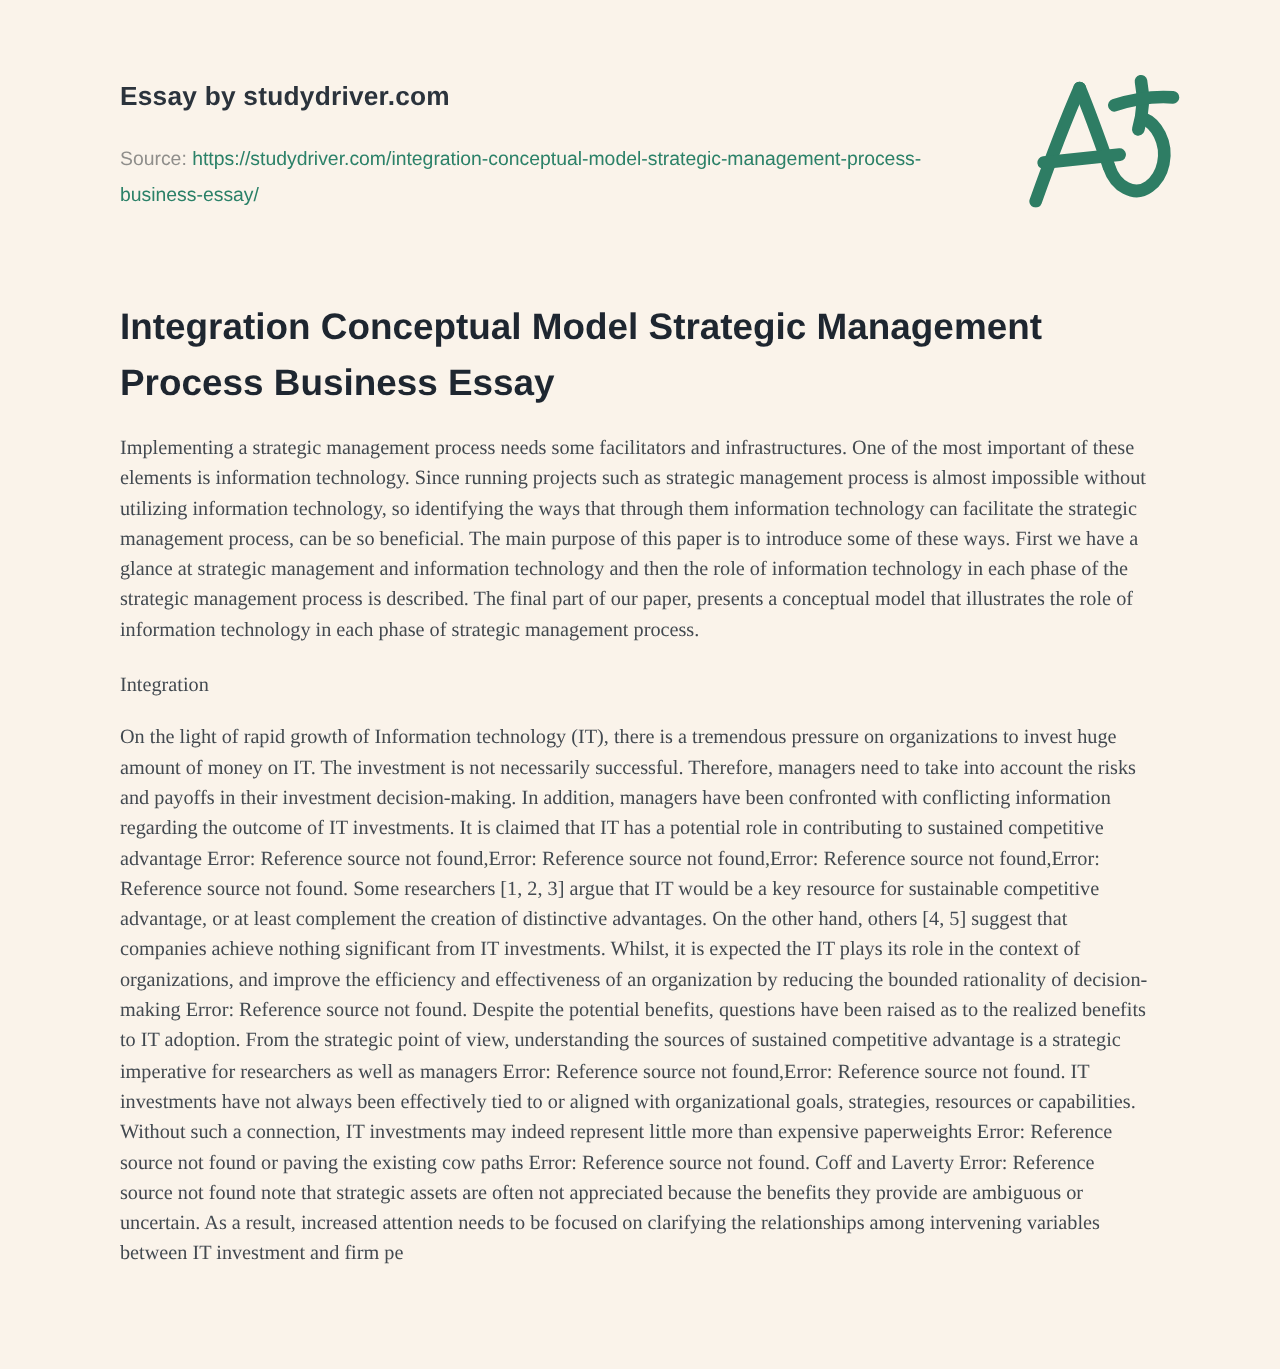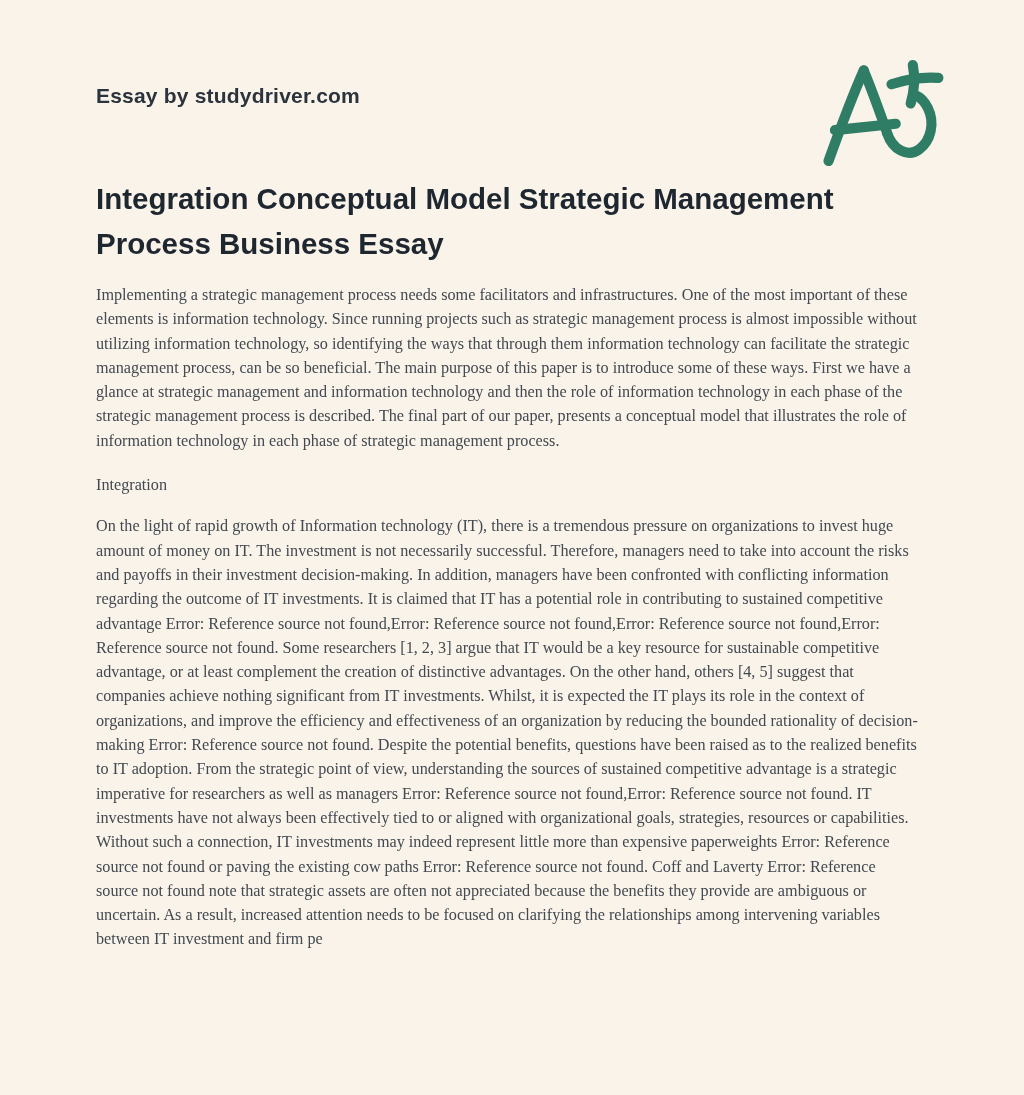--- a/index.html
+++ b/index.html
@@ -10,21 +10,21 @@
     font-family: "Liberation Sans", sans-serif;
   }
   .page {
     position: relative;
     width: 1024px;
     height: 1095px;
     background: #faf3ea;
     overflow: hidden;
   }
   .content {
-    padding: 84px 104px 0 96px;
+    padding: 66px 104px 0 96px;
   }
   .site-title {
     margin: 0;
     font-size: 21px;
     font-weight: 700;
     letter-spacing: 0.2px;
     color: #2b333c;
   }
   .source {
     margin: 23px 0 0 0;
@@ -67,20 +67,23 @@
   }
 </style>
 </head>
 <body>
 
 <div class="page">
   <div class="content">
 
     <div class="doc-header">
       <h1 class="site-title">Essay by studydriver.com</h1>
+      <p class="source"><span>Source:</span>
+        <a class="source-link" href="#">https://studydriver.com/integration-conceptual-model-strategic-management-process-business-essay/</a>
+      </p>
     </div>
 
     <h2 class="article-title">Integration Conceptual Model Strategic Management Process Business Essay</h2>
 
     <p class="body-text">Implementing a strategic management process needs some facilitators and infrastructures. One of the most important of these elements is information technology. Since running projects such as strategic management process is almost impossible without utilizing information technology, so identifying the ways that through them information technology can facilitate the strategic management process, can be so beneficial. The main purpose of this paper is to introduce some of these ways. First we have a glance at strategic management and information technology and then the role of information technology in each phase of the strategic management process is described. The final part of our paper, presents a conceptual model that illustrates the role of information technology in each phase of strategic management process.</p>
 
     <p class="body-text section-heading">Integration</p>
 
     <p class="body-text">On the light of rapid growth of Information technology (IT), there is a tremendous pressure on organizations to invest huge amount of money on IT. The investment is not necessarily successful. Therefore, managers need to take into account the risks and payoffs in their investment decision-making. In addition, managers have been confronted with conflicting information regarding the outcome of IT investments. It is claimed that IT has a potential role in contributing to sustained competitive advantage Error: Reference source not found,Error: Reference source not found,Error: Reference source not found,Error: Reference source not found. Some researchers [1, 2, 3] argue that IT would be a key resource for sustainable competitive advantage, or at least complement the creation of distinctive advantages. On the other hand, others [4, 5] suggest that companies achieve nothing significant from IT investments. Whilst, it is expected the IT plays its role in the context of organizations, and improve the efficiency and effectiveness of an organization by reducing the bounded rationality of decision-making Error: Reference source not found. Despite the potential benefits, questions have been raised as to the realized benefits to IT adoption. From the strategic point of view, understanding the sources of sustained competitive advantage is a strategic imperative for researchers as well as managers Error: Reference source not found,Error: Reference source not found. IT investments have not always been effectively tied to or aligned with organizational goals, strategies, resources or capabilities. Without such a connection, IT investments may indeed represent little more than expensive paperweights Error: Reference source not found or paving the existing cow paths Error: Reference source not found. Coff and Laverty Error: Reference source not found note that strategic assets are often not appreciated because the benefits they provide are ambiguous or uncertain. As a result, increased attention needs to be focused on clarifying the relationships among intervening variables between IT investment and firm pe</p>
 

